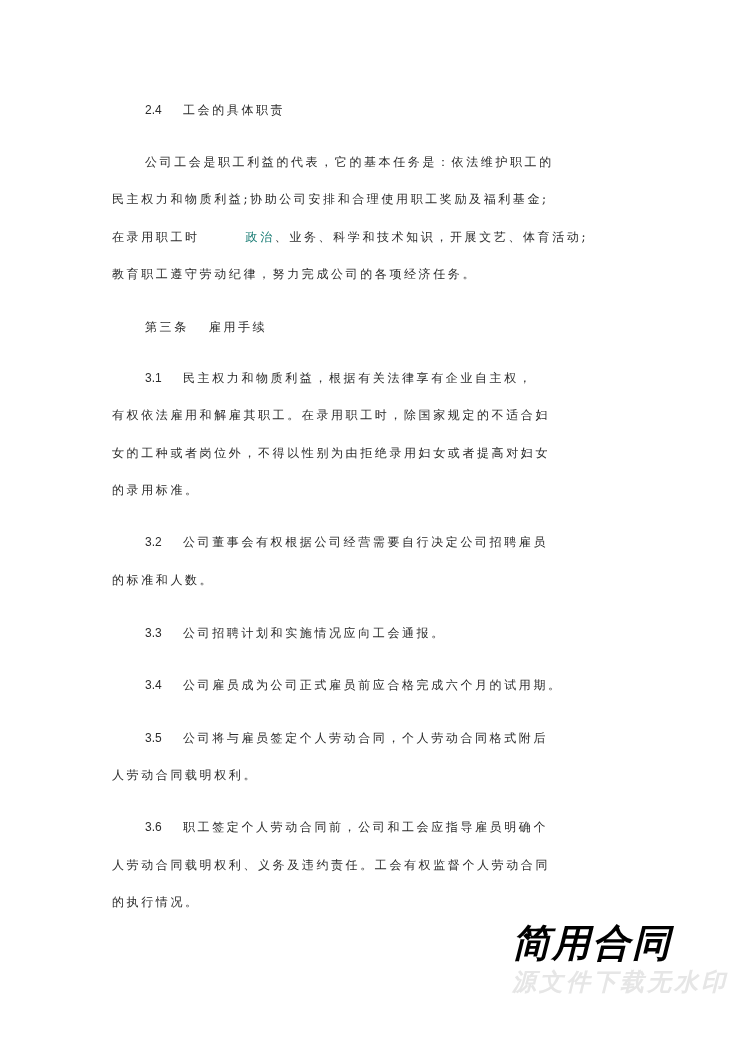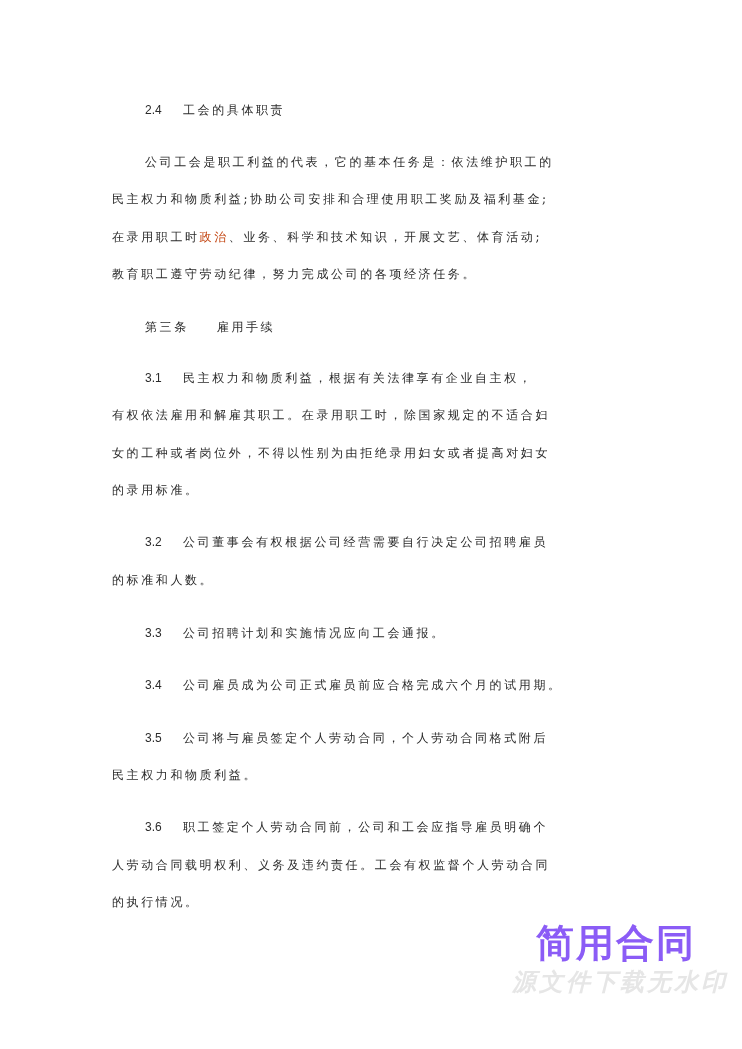--- a/index.html
+++ b/index.html
@@ -1,51 +1,51 @@
 <!DOCTYPE html>
 <html><head>
 <meta charset="utf-8">
 <style>
   html, body { margin:0; padding:0; }
   body { width:742px; height:1049px; background:#ffffff; position:relative; overflow:hidden;
          font-family:"DejaVu Serif", "Liberation Serif", serif; color:#2b2b2b; }
   .line { position:absolute; left:112px; font-size:12px; letter-spacing:2.6px; white-space:nowrap; line-height:22px; }
   .ind { left:145px; }
   .num { display:inline-block; width:38px; font-family:"Liberation Sans", sans-serif; letter-spacing:0; }
-  .red { color:#c2410c; }
-  .wm1 { position:absolute; left:536px; top:918px; font-family:"Liberation Sans", sans-serif; font-weight:bold; 
-         font-size:38px; color:#8b5cf6; letter-spacing:2px; }
+  .red { color:#0f766e;margin-left:46px; }
+  .wm1 { position:absolute; left:512px; top:918px; font-family:"Liberation Sans", sans-serif; font-weight:bold; font-style:italic;
+         font-size:38px; color:#000000; letter-spacing:2px; }
   .wm2 { position:absolute; left:512px; top:966px; font-family:"Liberation Sans", sans-serif; font-weight:bold; font-style:italic;
          font-size:24px; color:#e6e6e6; letter-spacing:3px; }
 </style>
 </head>
 <body>
 
 <div class="line ind" style="top:99px"><span class="num">2.4</span><span>工会的具体职责</span></div>
 
 <div class="line ind" style="top:151px">公司工会是职工利益的代表，它的基本任务是：依法维护职工的</div>
 <div class="line" style="top:188px">民主权力和物质利益;协助公司安排和合理使用职工奖励及福利基金;</div>
 <div class="line" style="top:226px"><span>在录用职工时</span><span class="red">政治</span><span>、业务、科学和技术知识，开展文艺、体育活动;</span></div>
 <div class="line" style="top:263px">教育职工遵守劳动纪律，努力完成公司的各项经济任务。</div>
 
-<div class="line ind" style="top:316px"><span style="margin-right:28px">第三条</span><span>雇用手续</span></div>
+<div class="line ind" style="top:316px"><span style="margin-right:20px">第三条</span><span>雇用手续</span></div>
 
 <div class="line ind" style="top:367px"><span class="num">3.1</span><span>民主权力和物质利益，根据有关法律享有企业自主权，</span></div>
 <div class="line" style="top:404px">有权依法雇用和解雇其职工。在录用职工时，除国家规定的不适合妇</div>
 <div class="line" style="top:442px">女的工种或者岗位外，不得以性别为由拒绝录用妇女或者提高对妇女</div>
 <div class="line" style="top:479px">的录用标准。</div>
 
 <div class="line ind" style="top:531px"><span class="num">3.2</span><span>公司董事会有权根据公司经营需要自行决定公司招聘雇员</span></div>
 <div class="line" style="top:569px">的标准和人数。</div>
 
 <div class="line ind" style="top:622px"><span class="num">3.3</span><span>公司招聘计划和实施情况应向工会通报。</span></div>
 
 <div class="line ind" style="top:674px"><span class="num">3.4</span><span>公司雇员成为公司正式雇员前应合格完成六个月的试用期。</span></div>
 
 <div class="line ind" style="top:727px"><span class="num">3.5</span><span>公司将与雇员签定个人劳动合同，个人劳动合同格式附后</span></div>
-<div class="line" style="top:764px">民主权力和物质利益。</div>
+<div class="line" style="top:764px">人劳动合同载明权利。</div>
 
 <div class="line ind" style="top:816px"><span class="num">3.6</span><span>职工签定个人劳动合同前，公司和工会应指导雇员明确个</span></div>
 <div class="line" style="top:854px">人劳动合同载明权利、义务及违约责任。工会有权监督个人劳动合同</div>
 <div class="line" style="top:891px">的执行情况。</div>
 
 <div class="wm1">简用合同</div>
 <div class="wm2">源文件下载无水印</div>
 
 </body></html>

